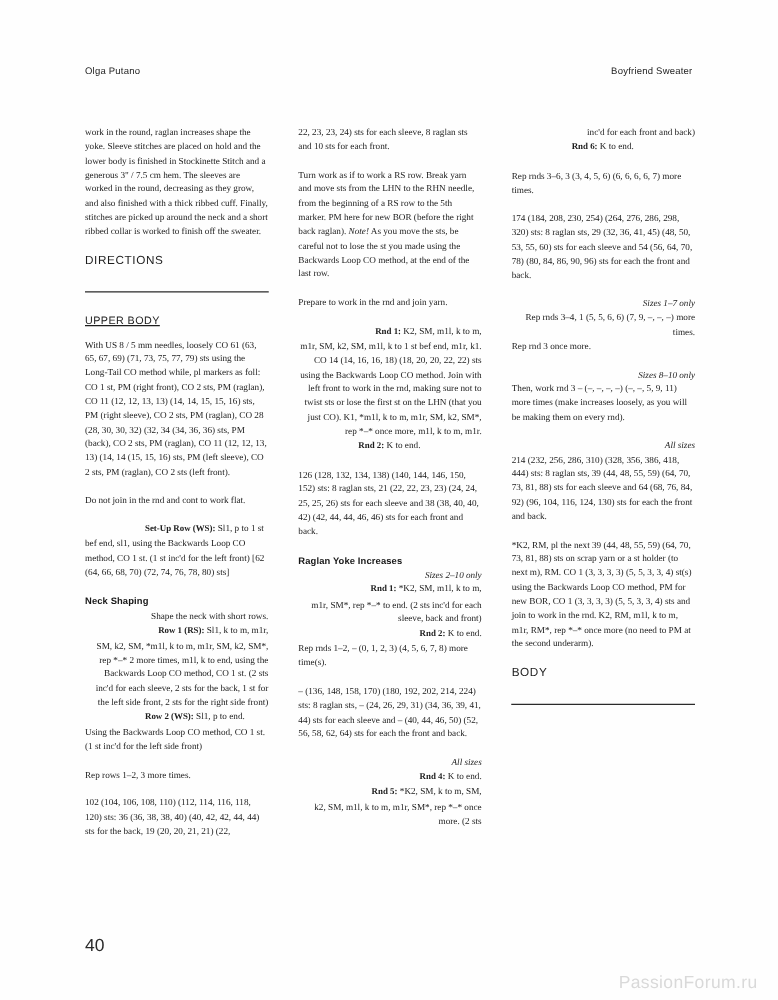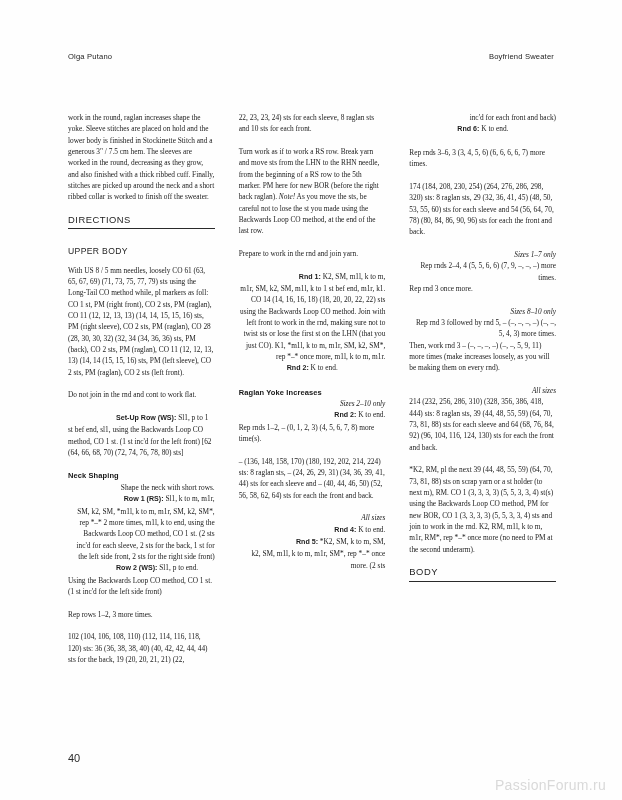--- a/index.html
+++ b/index.html
@@ -40,21 +40,20 @@
 
   
   .columns {
     position: absolute;
     top: 100px;
     left: 68px;
     width: 488px;
     height: 640px;
     display: flex;
     gap: 24px;
-    margin-top: 12px;
   }
   .col {
     width: 147px;
     font-size: 7.35px;
     line-height: 11.35px;
     text-align: left;
   }
 
   .col p {
     margin: 0 0 11.3px 0;
@@ -63,62 +62,63 @@
   }
   .col p.tight { margin-bottom: 0; text-align: right; }
 
   
   h2.section {
     font-family: "Liberation Sans", sans-serif;
     font-weight: 400;
     font-size: 9.4px;
     letter-spacing: 0.5px;
     margin: 10px 0 3px 0;
-    padding-bottom: 3px;
+    padding-bottom: 20px;
     border-bottom: 0.9px solid #2a2a2a;
     color: #1d1d1d;
   }
   h3.sub {
     font-family: "Liberation Sans", sans-serif;
     font-weight: 400;
     font-size: 8.6px;
     letter-spacing: 0.35px;
     margin: 17px 0 7px 0;
     color: #1d1d1d;
+    text-decoration: underline;
   }
   h4.minor {
     font-family: "Liberation Sans", sans-serif;
     font-weight: 700;
     font-size: 7.5px;
     letter-spacing: 0.1px;
     margin: 12px 0 0 0;
     color: #161616;
   }
   .sizenote {
     font-style: italic;
     font-size: 7.3px;
     margin: 0 0 0 0;
     line-height: 11.35px;
   }
 
   .lbl {
-    font-family: Liberation Sans, sans-serif;
+    font-family: Liberation Serif, serif;
     font-weight: 700;
     font-size: 7.1px;
     padding-left: 48px;
   }
   .it { font-style: italic; }
 
   
   .folio {
     position: absolute;
     left: 68px;
     bottom: 36px;
     font-family: "Liberation Sans", sans-serif;
-    font-size: 11px;
+    font-size: 14px;
     color: #2b2b2b;
   }
   .watermark {
     position: absolute;
     right: 16px;
     bottom: 7px;
     font-family: "Liberation Sans", sans-serif;
     font-size: 14px;
     letter-spacing: 0.3px;
     color: #d9d9d9;
@@ -165,24 +165,26 @@
       <p>22, 23, 23, 24) sts for each sleeve, 8 raglan sts and 10 sts for each front.</p>
 
       <p><span>Turn work as if to work a RS row. Break yarn and move sts from the LHN to the RHN needle, from the beginning of a RS row to the 5th marker. PM here for new BOR (before the right back raglan). </span><span class="it">Note!</span><span> As you move the sts, be careful not to lose the st you made using the Backwards Loop CO method, at the end of the last row.</span></p>
 
       <p>Prepare to work in the rnd and join yarn.</p>
 
       <p class="tight"><span class="lbl">Rnd 1:</span><span> K2, SM, m1l, k to m, m1r, SM, k2, SM, m1l, k to 1 st bef end, m1r, k1. CO 14 (14, 16, 16, 18) (18, 20, 20, 22, 22) sts using the Backwards Loop CO method. Join with left front to work in the rnd, making sure not to twist sts or lose the first st on the LHN (that you just CO). K1, *m1l, k to m, m1r, SM, k2, SM*, rep *–* once more, m1l, k to m, m1r.</span></p>
 
       <p><span class="lbl">Rnd 2:</span><span> K to end.</span></p>
 
+      <p>126 (128, 132, 134, 138) (140, 144, 146, 150, 152) sts: 8 raglan sts, 21 (22, 22, 23, 23) (24, 24, 25, 25, 26) sts for each sleeve and 38 (38, 40, 40, 42) (42, 44, 44, 46, 46) sts for each front and back.</p>
 
       <h4 class="minor">Raglan Yoke Increases</h4>
       <p class="sizenote tight">Sizes 2–10 only</p>
 
+      <p class="tight"><span class="lbl">Rnd 1:</span><span> *K2, SM, m1l, k to m, m1r, SM*, rep *–* to end. (2 sts inc'd for each sleeve, back and front)</span></p>
 
       <p class="tight"><span class="lbl">Rnd 2:</span><span> K to end.</span></p>
 
       <p>Rep rnds 1–2, – (0, 1, 2, 3) (4, 5, 6, 7, 8) more time(s).</p>
 
       <p>– (136, 148, 158, 170) (180, 192, 202, 214, 224) sts: 8 raglan sts, – (24, 26, 29, 31) (34, 36, 39, 41, 44) sts for each sleeve and – (40, 44, 46, 50) (52, 56, 58, 62, 64) sts for each the front and back.</p>
 
       <p class="sizenote tight">All sizes</p>
 
 
@@ -194,25 +196,24 @@
     <div class="col">
       <p class="tight">inc'd for each front and back)</p>
 
       <p><span class="lbl">Rnd 6:</span><span> K to end.</span></p>
 
       <p>Rep rnds 3–6, 3 (3, 4, 5, 6) (6, 6, 6, 6, 7) more times.</p>
 
       <p>174 (184, 208, 230, 254) (264, 276, 286, 298, 320) sts: 8 raglan sts, 29 (32, 36, 41, 45) (48, 50, 53, 55, 60) sts for each sleeve and 54 (56, 64, 70, 78) (80, 84, 86, 90, 96) sts for each the front and back.</p>
 
       <p class="sizenote tight">Sizes 1–7 only</p>
-      <p class="tight">Rep rnds 2–4, 4 (5, 5, 6, 6) (7, 9, –, –, –) more times.</p>
+      <p class="tight">Rep rnds 3–4, 1 (5, 5, 6, 6) (7, 9, –, –, –) more times.</p>
       <p>Rep rnd 3 once more.</p>
 
       <p class="sizenote tight">Sizes 8–10 only</p>
-      <p class="tight">Rep rnd 3 followed by rnd 5, – (–, –, –, –) (–, –, 5, 4, 3) more times.</p>
       <p>Then, work rnd 3 – (–, –, –, –) (–, –, 5, 9, 11) more times (make increases loosely, as you will be making them on every rnd).</p>
 
       <p class="sizenote tight">All sizes</p>
       <p>214 (232, 256, 286, 310) (328, 356, 386, 418, 444) sts: 8 raglan sts, 39 (44, 48, 55, 59) (64, 70, 73, 81, 88) sts for each sleeve and 64 (68, 76, 84, 92) (96, 104, 116, 124, 130) sts for each the front and back.</p>
 
 
       <p>*K2, RM, pl the next 39 (44, 48, 55, 59) (64, 70, 73, 81, 88) sts on scrap yarn or a st holder (to next m), RM. CO 1 (3, 3, 3, 3) (5, 5, 3, 3, 4) st(s) using the Backwards Loop CO method, PM for new BOR, CO 1 (3, 3, 3, 3) (5, 5, 3, 3, 4) sts and join to work in the rnd. K2, RM, m1l, k to m, m1r, RM*, rep *–* once more (no need to PM at the second underarm).</p>
 
 
       <h2 class="section">BODY</h2>

